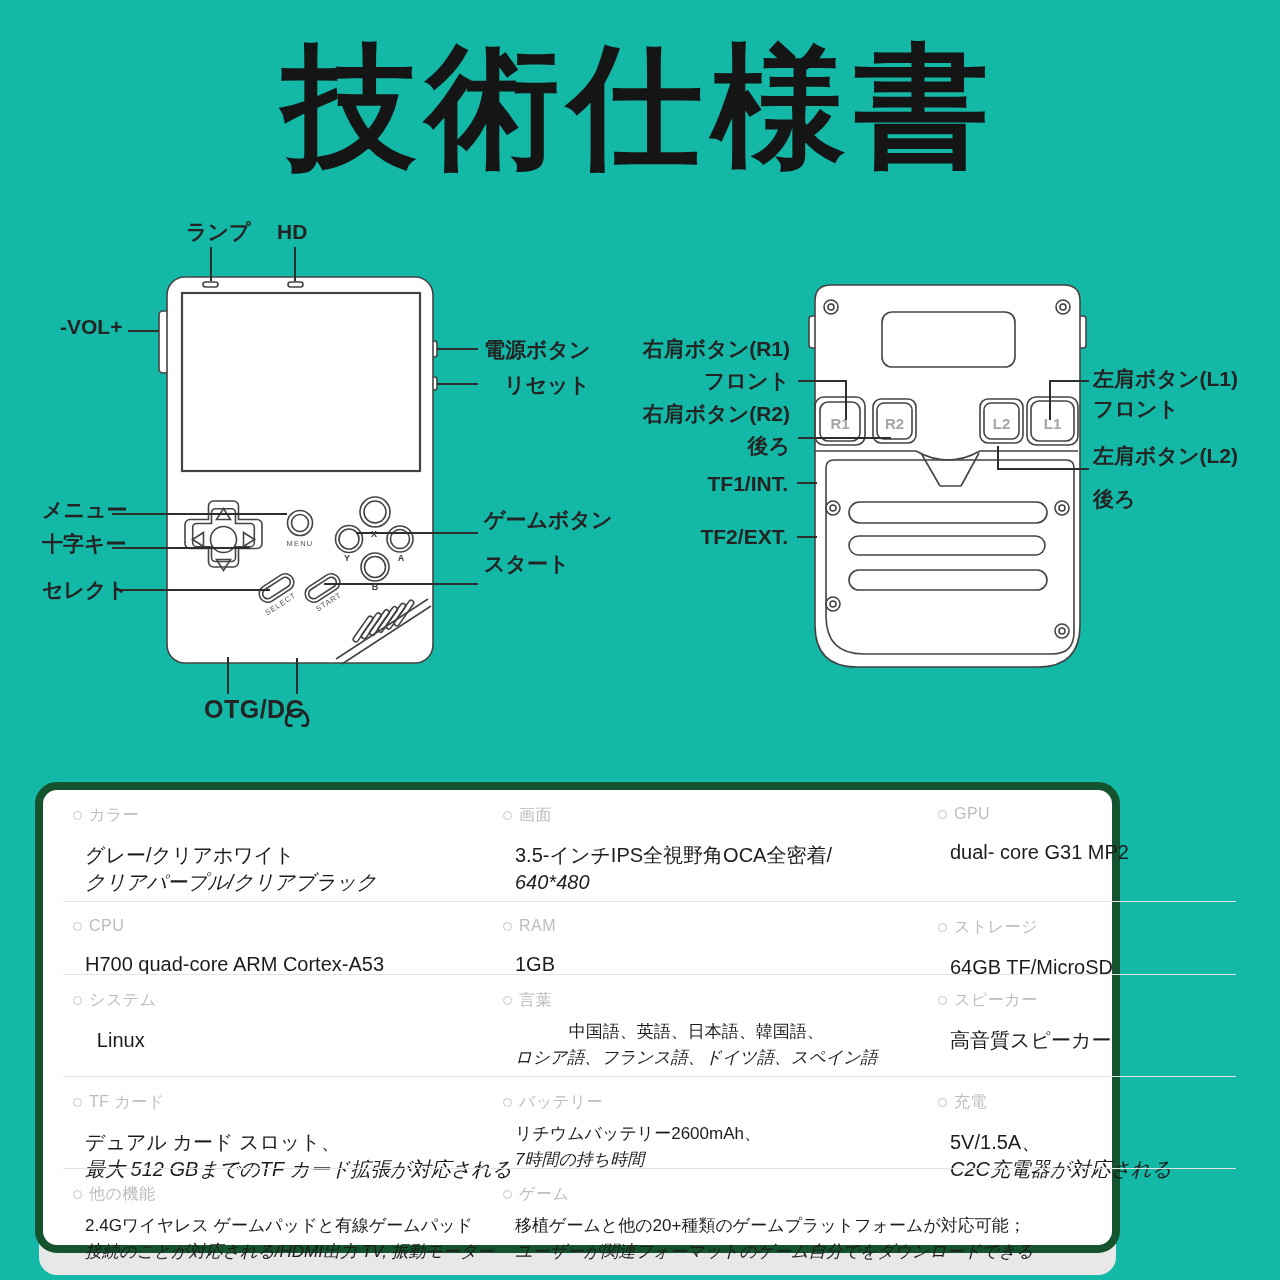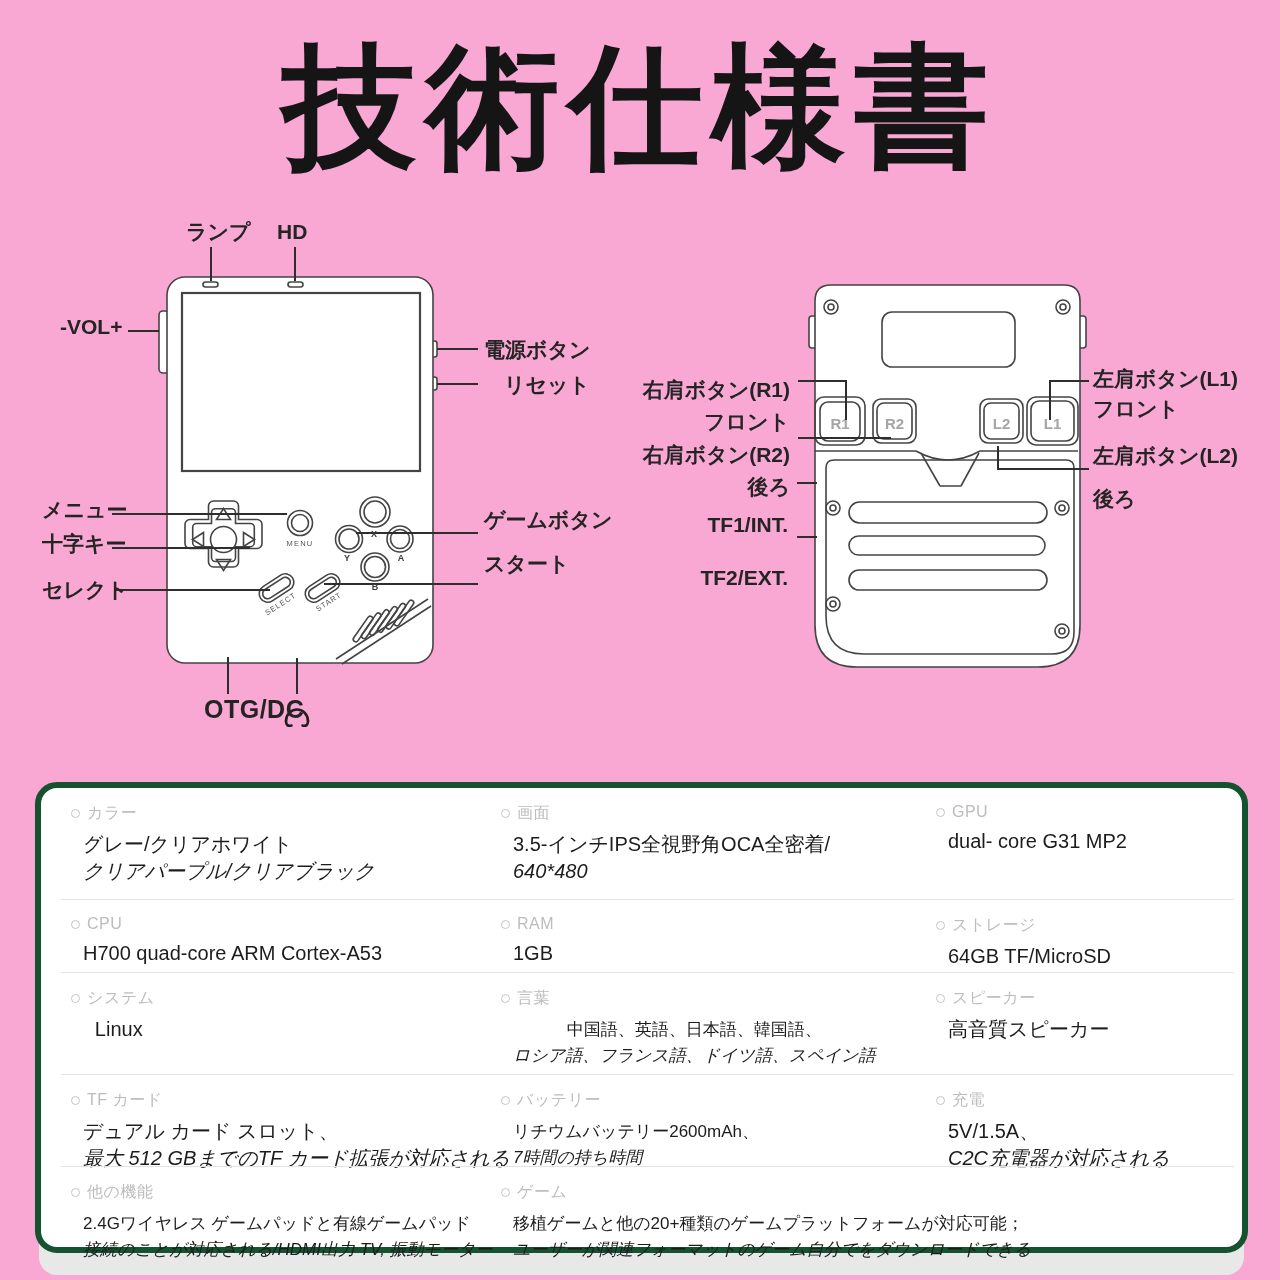--- a/index.html
+++ b/index.html
@@ -1,36 +1,36 @@
 <!DOCTYPE html>
 <html><head>
 <meta charset="utf-8">
 <style>
   html,body{margin:0;padding:0;background:#fff;}
-  .stage{position:relative;width:1280px;height:1280px;background:#f9a8d4;overflow:hidden;
+  .stage{position:relative;width:1280px;height:1280px;background:#14b8a6;overflow:hidden;
          font-family:"Liberation Sans","DejaVu Sans",sans-serif;color:#1c1c1c;}
   .title{position:absolute;top:30px;left:0;width:1280px;text-align:center;margin:0;
          font-size:134px;line-height:1.15;font-weight:900;letter-spacing:9px;color:#151515;}
   svg.art{position:absolute;top:0;left:0;}
   .dlabel{position:absolute;font-size:21px;color:#242424;white-space:nowrap;line-height:23px;font-weight:bold;}
-  .dlabel.right-anchor{text-align:right;margin-top:41px;}
+  .dlabel.right-anchor{text-align:right;}
   .otg{font-size:25px;letter-spacing:0.5px;text-align:right;}
   
-  .card{position:absolute;left:35px;top:782px;width:1213px;height:471px;background:#fff;
-        border:6px solid #14532d;border-radius:22px;box-sizing:border-box;
+  .card{position:absolute;left:35px;top:782px;width:1085px;height:471px;background:#fff;
+        border:8px solid #14532d;border-radius:22px;box-sizing:border-box;
         box-shadow:0 26px 0 -4px #e8e8e8;}
   .row{position:absolute;left:20px;width:1173px;}
   .row.sep{border-top:1.5px solid #e3e3e3;}
   .r1{top:0;height:111px;} .r2{top:111px;height:89px;} .r3{top:184px;height:86px;text-align:center;}
   .r4{top:286px;height:92px;} .r5{top:378px;height:89px;}
   .cell{position:absolute;top:15px;}
   .c1{left:10px;} .c2{left:440px;} .c3{left:875px;}
   .spec-label{display:flex;align-items:center;gap:7px;font-size:16px;color:#bcbcbc;letter-spacing:0.5px;}
   .ring{width:7px;height:7px;border:1.5px solid #c6c6c6;border-radius:50%;display:inline-block;flex:0 0 auto;}
-  .val{font-size:20px;line-height:27px;color:#1c1c1c;padding-left:12px;margin-top:7px;white-space:nowrap;}
+  .val{font-size:20px;line-height:27px;color:#1c1c1c;padding-left:12px;margin-top:16px;white-space:nowrap;}
   .val + .val{margin-top:0;font-style:italic;}
   .val-sm{font-size:17px;line-height:26px;margin-top:8px;}
   .val-sm + .val-sm{margin-top:0;}
 </style>
 </head>
 <body>
 
 <div class="stage">
 
   <h1 class="title">技術仕様書</h1>

